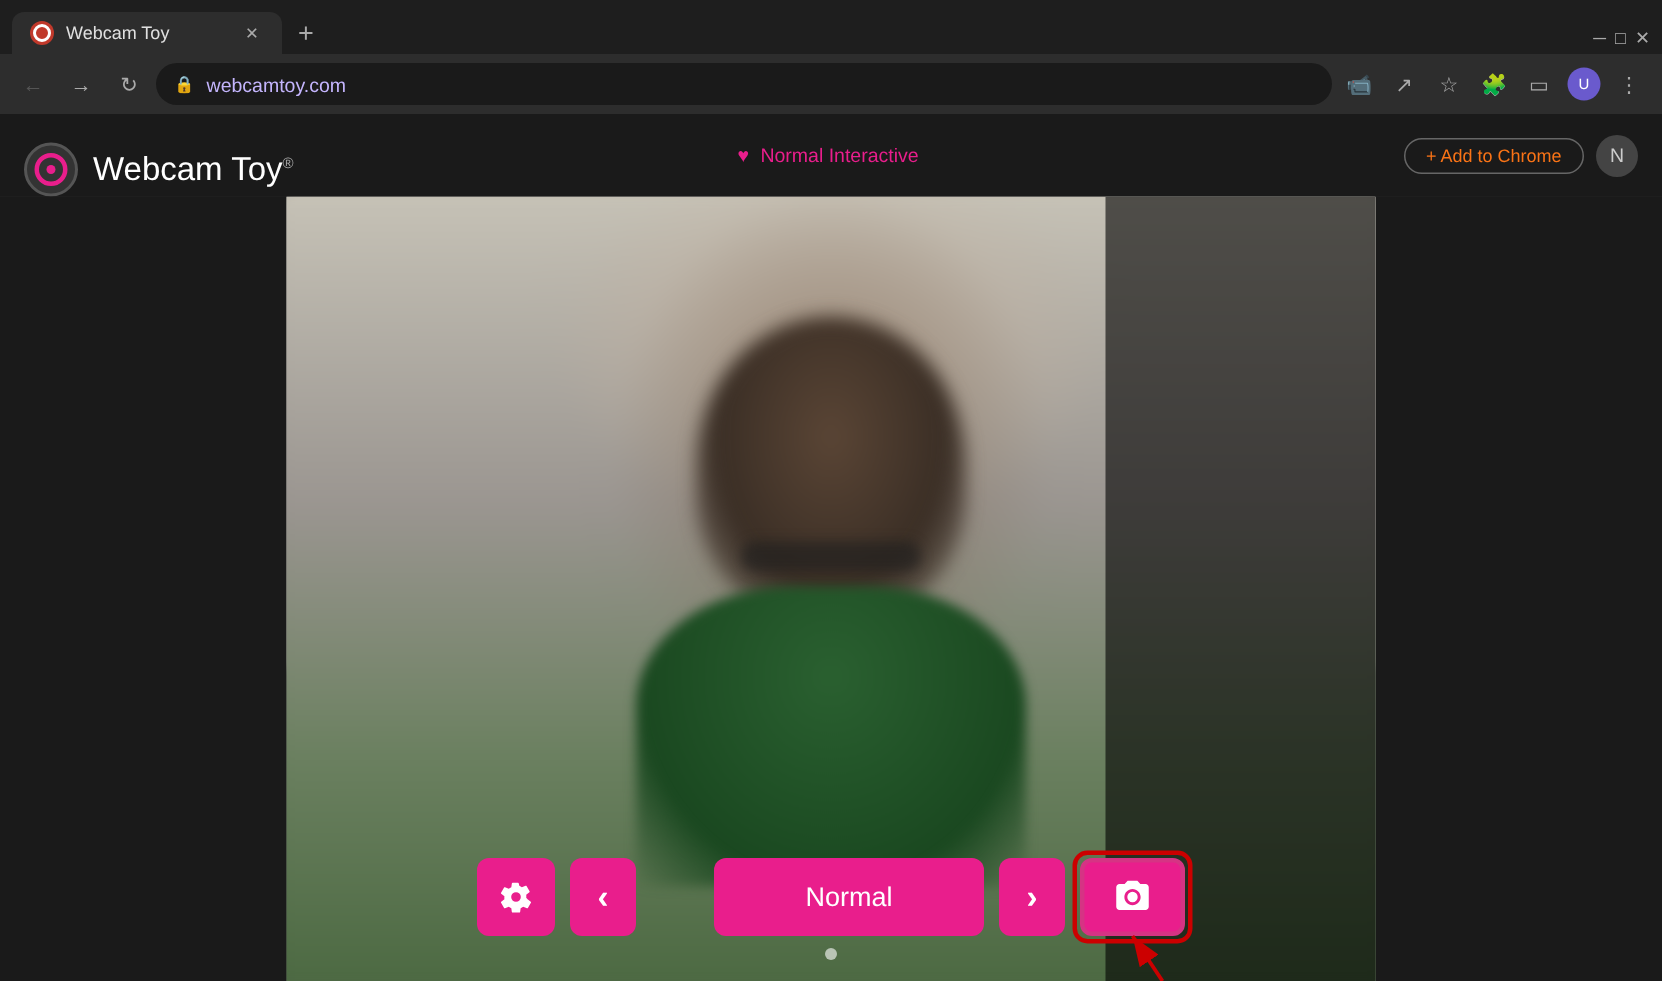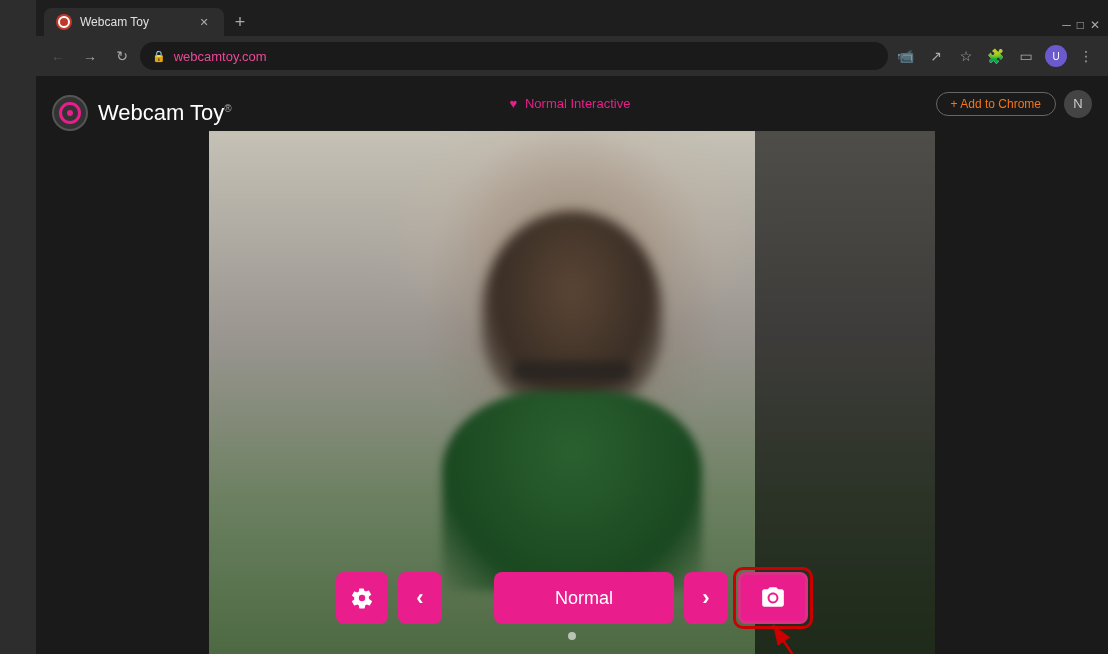--- a/index.html
+++ b/index.html
@@ -11,21 +11,20 @@
       background: #202020;
     }
 
     
     .browser-frame {
       width: 100%;
       height: 654px;
       display: flex;
       flex-direction: column;
       background: #2d2d2d;
-      padding-left: 36px;
     }
 
     
     .tab-bar {
       height: 36px;
       background: #1e1e1e;
       display: flex;
       align-items: flex-end;
       padding: 0 8px;
       gap: 2px;
@@ -119,21 +118,21 @@
       align-items: center;
       padding: 0 12px;
       gap: 8px;
     }
     .address-lock {
       color: #aaa;
       font-size: 11px;
     }
     .address-text {
       font-size: 13px;
-      color: #ec4899;
+      color: #c4b5fd;
     }
     .nav-actions {
       display: flex;
       align-items: center;
       gap: 2px;
     }
 
     
     .app-header {
       height: 55px;

